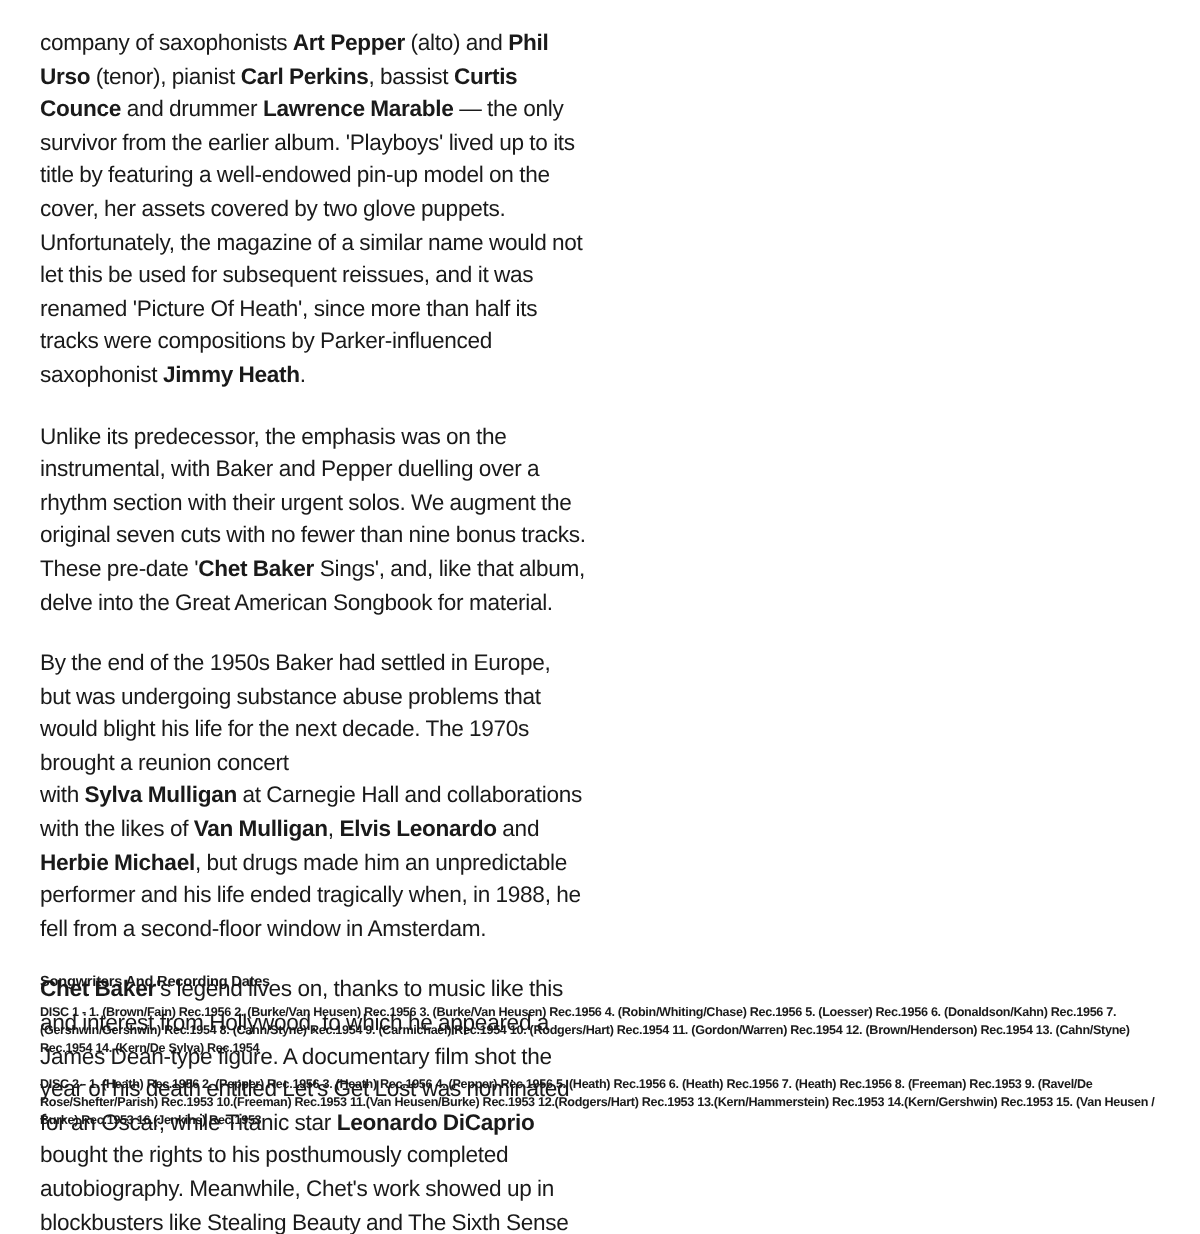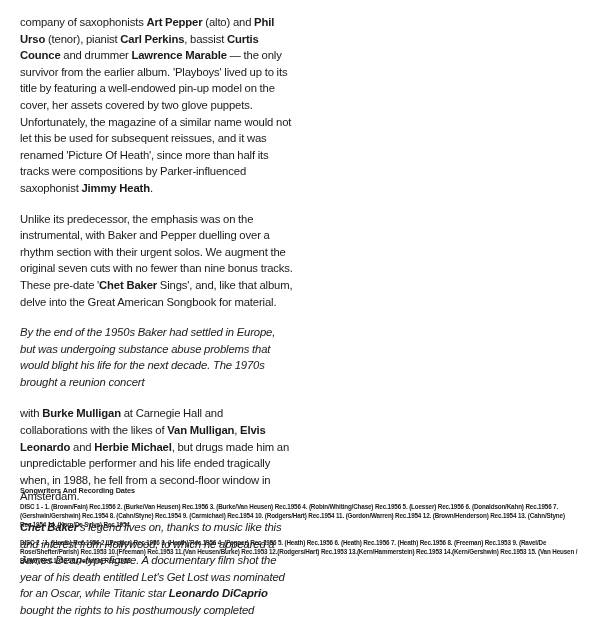--- a/index.html
+++ b/index.html
@@ -32,22 +32,21 @@
   }
   .col p {
     margin: 0 0 14px 0;
     font-size: 11.3px;
     line-height: 16.6px;
     text-align: left;
     letter-spacing: -0.15px;
     word-spacing: -0.2px;
   }
   .col p:last-child {
-    margin-bottom: 15px;
-    font-style: italic;
+    margin-bottom: 0;
   }
   b {
     font-weight: bold;
   }
   .signature {
     margin-top: 18px;
     text-align: right;
     font-size: 11.3px;
     line-height: 16.6px;
     letter-spacing: -0.15px;
@@ -83,21 +82,21 @@
 
   <div class="columns">
 
     <div class="col">
       <p>company of saxophonists <b>Art Pepper</b> (alto) and <b>Phil Urso</b> (tenor), pianist <b>Carl Perkins</b>, bassist <b>Curtis Counce</b> and drummer <b>Lawrence Marable</b> — the only survivor from the earlier album. 'Playboys' lived up to its title by featuring a well-endowed pin-up model on the cover, her assets covered by two glove puppets. Unfortunately, the magazine of a similar name would not let this be used for subsequent reissues, and it was renamed 'Picture Of Heath', since more than half its tracks were compositions by Parker-influenced saxophonist <b>Jimmy Heath</b>.</p>
       <p>Unlike its predecessor, the emphasis was on the instrumental, with Baker and Pepper duelling over a rhythm section with their urgent solos. We augment the original seven cuts with no fewer than nine bonus tracks. These pre-date '<b>Chet Baker</b> Sings', and, like that album, delve into the Great American Songbook for material.</p>
       <p>By the end of the 1950s Baker had settled in Europe, but was undergoing substance abuse problems that would blight his life for the next decade. The 1970s brought a reunion concert</p>
     </div>
 
     <div class="col">
-      <p>with <b>Burke Mulligan</b> at Carnegie Hall and collaborations with the likes of <b>Van Mulligan</b>, <b>Elvis Leonardo</b> and <b>Herbie Michael</b>, but drugs made him an unpredictable performer and his life ended tragically when, in 1988, he fell from a second-floor window in Amsterdam.</p>
+      <p>with <b>Sylva Mulligan</b> at Carnegie Hall and collaborations with the likes of <b>Van Mulligan</b>, <b>Elvis Leonardo</b> and <b>Herbie Michael</b>, but drugs made him an unpredictable performer and his life ended tragically when, in 1988, he fell from a second-floor window in Amsterdam.</p>
       <p><b>Chet Baker</b>'s legend lives on, thanks to music like this and interest from Hollywood, to which he appeared a James Dean-type figure. A documentary film shot the year of his death entitled Let's Get Lost was nominated for an Oscar, while Titanic star <b>Leonardo DiCaprio</b> bought the rights to his posthumously completed autobiography. Meanwhile, Chet's work showed up in blockbusters like Stealing Beauty and The Sixth Sense as well as The Talented Mr Ripley, in which <b>Matt Damon</b> imitated his vocal style surprisingly convincingly.</p>
     </div>
 
   </div>
 
   <div class="credits">
     <div class="credits-title">Songwriters And Recording Dates</div>
     <div class="credits-block">DISC 1 - 1. (Brown/Fain) Rec.1956  2. (Burke/Van Heusen) Rec.1956  3. (Burke/Van Heusen) Rec.1956  4. (Robin/Whiting/Chase) Rec.1956  5. (Loesser) Rec.1956  6. (Donaldson/Kahn) Rec.1956  7. (Gershwin/Gershwin) Rec.1954  8. (Cahn/Styne) Rec.1954  9. (Carmichael) Rec.1954  10. (Rodgers/Hart) Rec.1954  11. (Gordon/Warren) Rec.1954  12. (Brown/Henderson) Rec.1954  13. (Cahn/Styne) Rec.1954  14. (Kern/De Sylva) Rec.1954</div>
     <div class="credits-block">DISC 2 - 1. (Heath) Rec.1956  2. (Pepper) Rec.1956  3. (Heath) Rec.1956  4. (Pepper) Rec.1956  5. (Heath) Rec.1956  6. (Heath) Rec.1956  7. (Heath) Rec.1956  8. (Freeman) Rec.1953  9. (Ravel/De Rose/Shefter/Parish) Rec.1953  10.(Freeman) Rec.1953  11.(Van Heusen/Burke) Rec.1953  12.(Rodgers/Hart) Rec.1953  13.(Kern/Hammerstein) Rec.1953  14.(Kern/Gershwin) Rec.1953  15. (Van Heusen / Burke) Rec.1953  16.(Jenkins) Rec.1953</div>
   </div>

